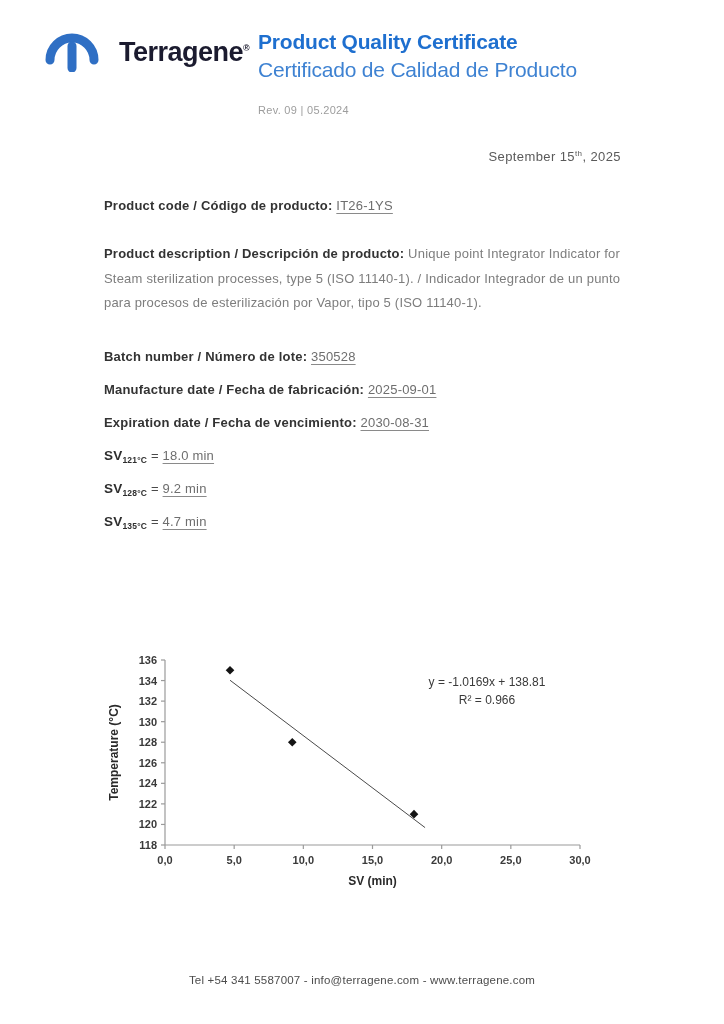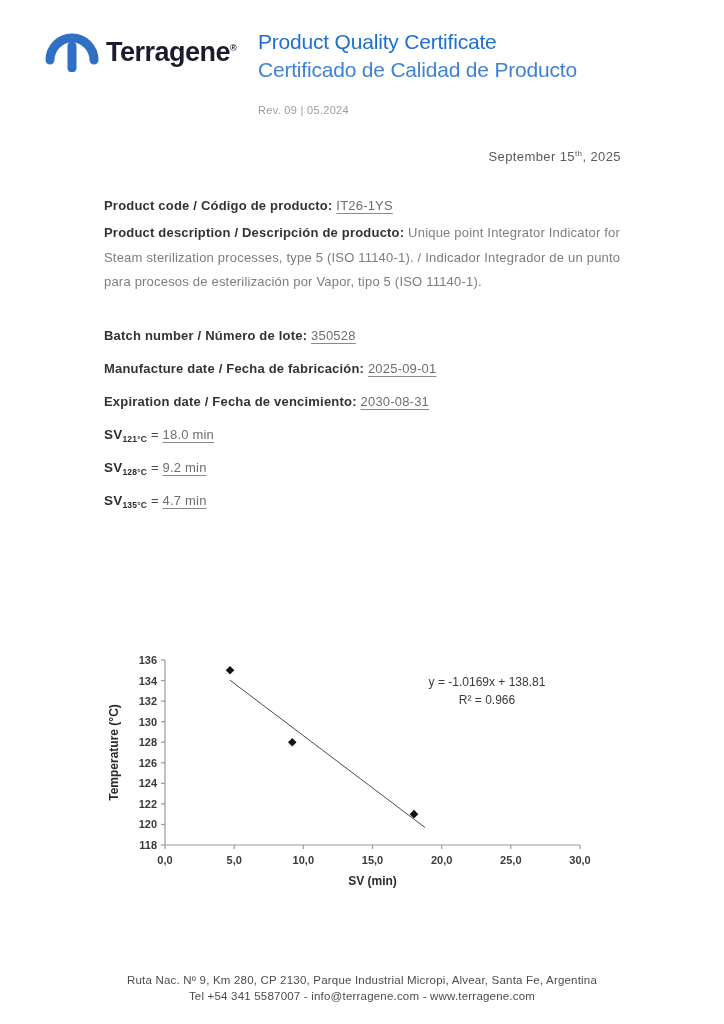--- a/index.html
+++ b/index.html
@@ -8,49 +8,49 @@
     width: 724px; height: 1024px;
     position: relative;
     font-family: "Liberation Sans", sans-serif;
     color: #3a3a3a;
     overflow: hidden;
   }
 
   
   .header-logo {
     position: absolute; left: 44px; top: 28px;
-    display: flex; align-items: center; gap: 6px;
+    display: flex; align-items: center; gap: 19px;
   }
   .brand-name {
     font-size: 27px; font-weight: bold; color: #1b1b2f; letter-spacing: -0.5px;
   }
   .brand-reg { font-size: 9px; vertical-align: super; font-weight: bold; color: #1b1b2f; }
 
   .title-block { position: absolute; left: 258px; top: 30px; }
   .title-en {
-    font-size: 21px; font-weight: 400; color: #1e6fcf; letter-spacing: -0.2px;
+    font-size: 21px; font-weight: 700; color: #1e6fcf; letter-spacing: -0.2px;
   }
   .title-es {
     font-size: 21px; font-weight: 400; color: #3e82d2; letter-spacing: -0.2px;
     margin-top: 4px;
   }
   .revision {
     font-size: 11px; color: #9d9d9d; margin-top: 22px; letter-spacing: 0.3px;
   }
 
   
   .doc-body {
     position: absolute; left: 104px; right: 103px; top: 146px;
     font-size: 13px; line-height: 16px;
   }
   .date-row { text-align: right; color: #5a5a5a; margin-bottom: 33px; letter-spacing: 0.4px; }
   .date-row sup { font-size: 8px; }
 
   .field-row { margin-bottom: 17px; letter-spacing: 0.2px; }
-  .row-product-code { margin-bottom: 7px; }
+  .row-product-code { margin-bottom: 28px; }
   .row-description { line-height: 24.5px; margin-bottom: 33px; }
   .row-expiration { }
   .row-process { margin-bottom: 16px; }
 
   .field-label { font-weight: bold; color: #333333; }
   .field-colon { font-weight: bold; color: #333333; }
   .field-value {
     color: #6e6e6e;
     text-decoration: underline;
     text-underline-offset: 3px;
@@ -185,15 +185,14 @@
       <path d="M 192.26666666666665 89.92222222222222 L 196.56666666666666 94.22222222222221 L 192.26666666666665 98.52222222222221 L 187.96666666666664 94.22222222222221 Z" fill="#141414"></path>
       <path d="M 314 161.86666666666665 L 318.3 166.16666666666666 L 314 170.46666666666667 L 309.7 166.16666666666666 Z" fill="#141414"></path>
       <text x="387" y="38" text-anchor="middle" class="eq">y = -1.0169x + 138.81</text>
       <text x="387" y="56" text-anchor="middle" class="eq">R² = 0.966</text>
       <text x="272.5" y="237" text-anchor="middle" class="axis-label">SV (min)</text>
       <text x="18" y="104.5" text-anchor="middle" class="axis-label" transform="rotate(-90 18 104.5)">Temperature (°C)</text>
     </svg>
 </div>
 
 <div class="doc-footer">
-  <div>Ruta Nac. Nº 9, Km 280, CP 2130, Parque Industrial Micropi,  Alvear,  Santa Fe, Argentina</div>
   <div><span>Tel +54 341 5587007 - </span><a href="#" class="footer-link">info@terragene.com</a><span> - </span><a href="#" class="footer-link">www.terragene.com</a></div>
 </div>
 
 </body></html>

